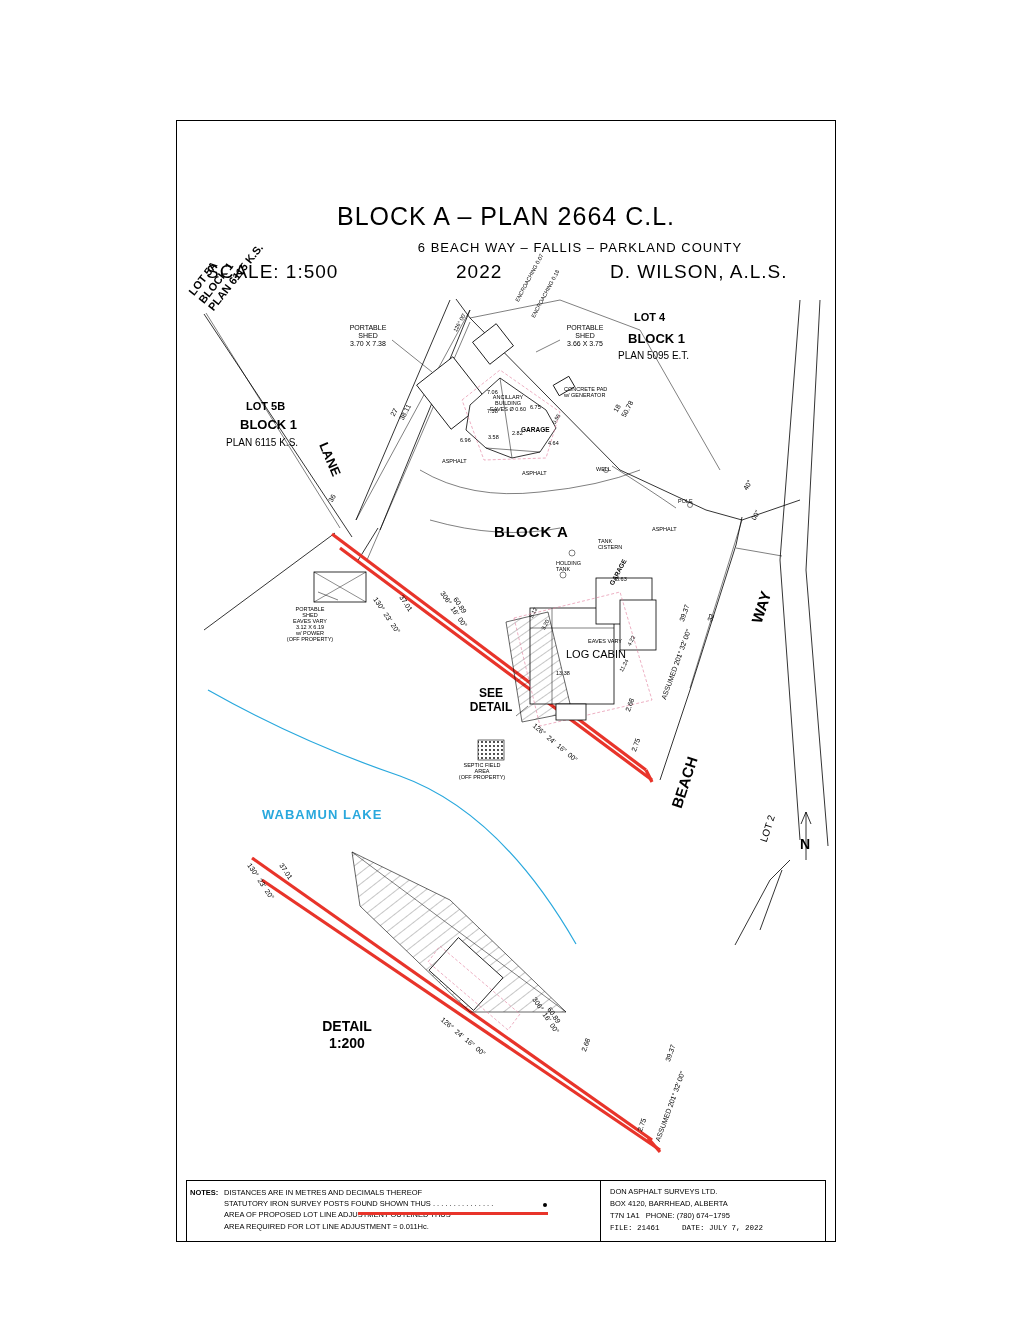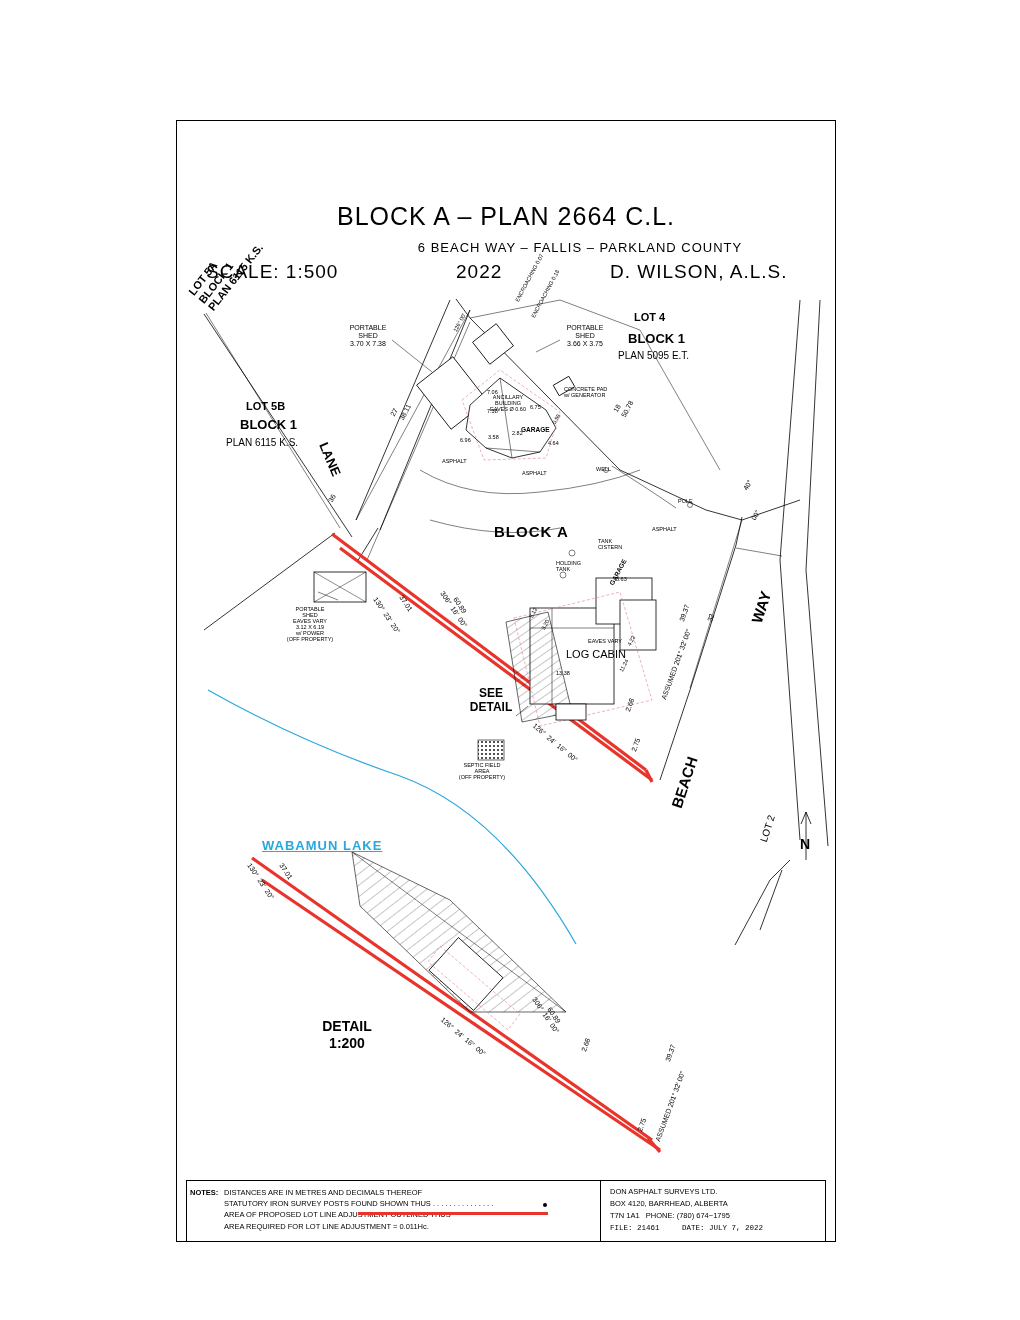--- a/index.html
+++ b/index.html
@@ -165,21 +165,21 @@
   <div class="abs lbl" style="left:618px;top:350px;font-size:10px;">PLAN 5095 E.T.</div>
 
   <div class="abs lbl-b" style="left:494px;top:523px;font-size:15px;letter-spacing:1px;">BLOCK A</div>
 
   <div class="abs lbl-b" style="left:330px;top:440px;font-size:13px;transform:rotate(67deg);transform-origin:left top;">LANE</div>
   <div class="abs lbl-b" style="left:668px;top:805px;font-size:15px;transform:rotate(-72deg);transform-origin:left top;">BEACH</div>
   <div class="abs lbl-b" style="left:748px;top:620px;font-size:15px;transform:rotate(-72deg);transform-origin:left top;">WAY</div>
   <div class="abs lbl" style="left:758px;top:840px;font-size:10px;transform:rotate(-72deg);transform-origin:left top;">LOT 2</div>
   <div class="abs lbl-b" style="left:800px;top:836px;font-size:14px;">N</div>
 
-  <div class="abs lbl-b blue" style="left:262px;top:838px;font-size:13px;letter-spacing:1px;text-decoration:underline;">WABAMUN LAKE</div>
+  <div class="abs lbl-b blue" style="left:262px;top:807px;font-size:13px;letter-spacing:1px;">WABAMUN LAKE</div>
 
   <div class="abs lbl-s ctr" style="left:338px;top:324px;width:60px;">PORTABLE
 SHED
 3.70 X 7.38</div>
   <div class="abs lbl-s ctr" style="left:556px;top:324px;width:58px;">PORTABLE
 SHED
 3.66 X 3.75</div>
   <div class="abs lbl-xs ctr" style="left:276px;top:606px;width:68px;">PORTABLE
 SHED
 EAVES VARY

